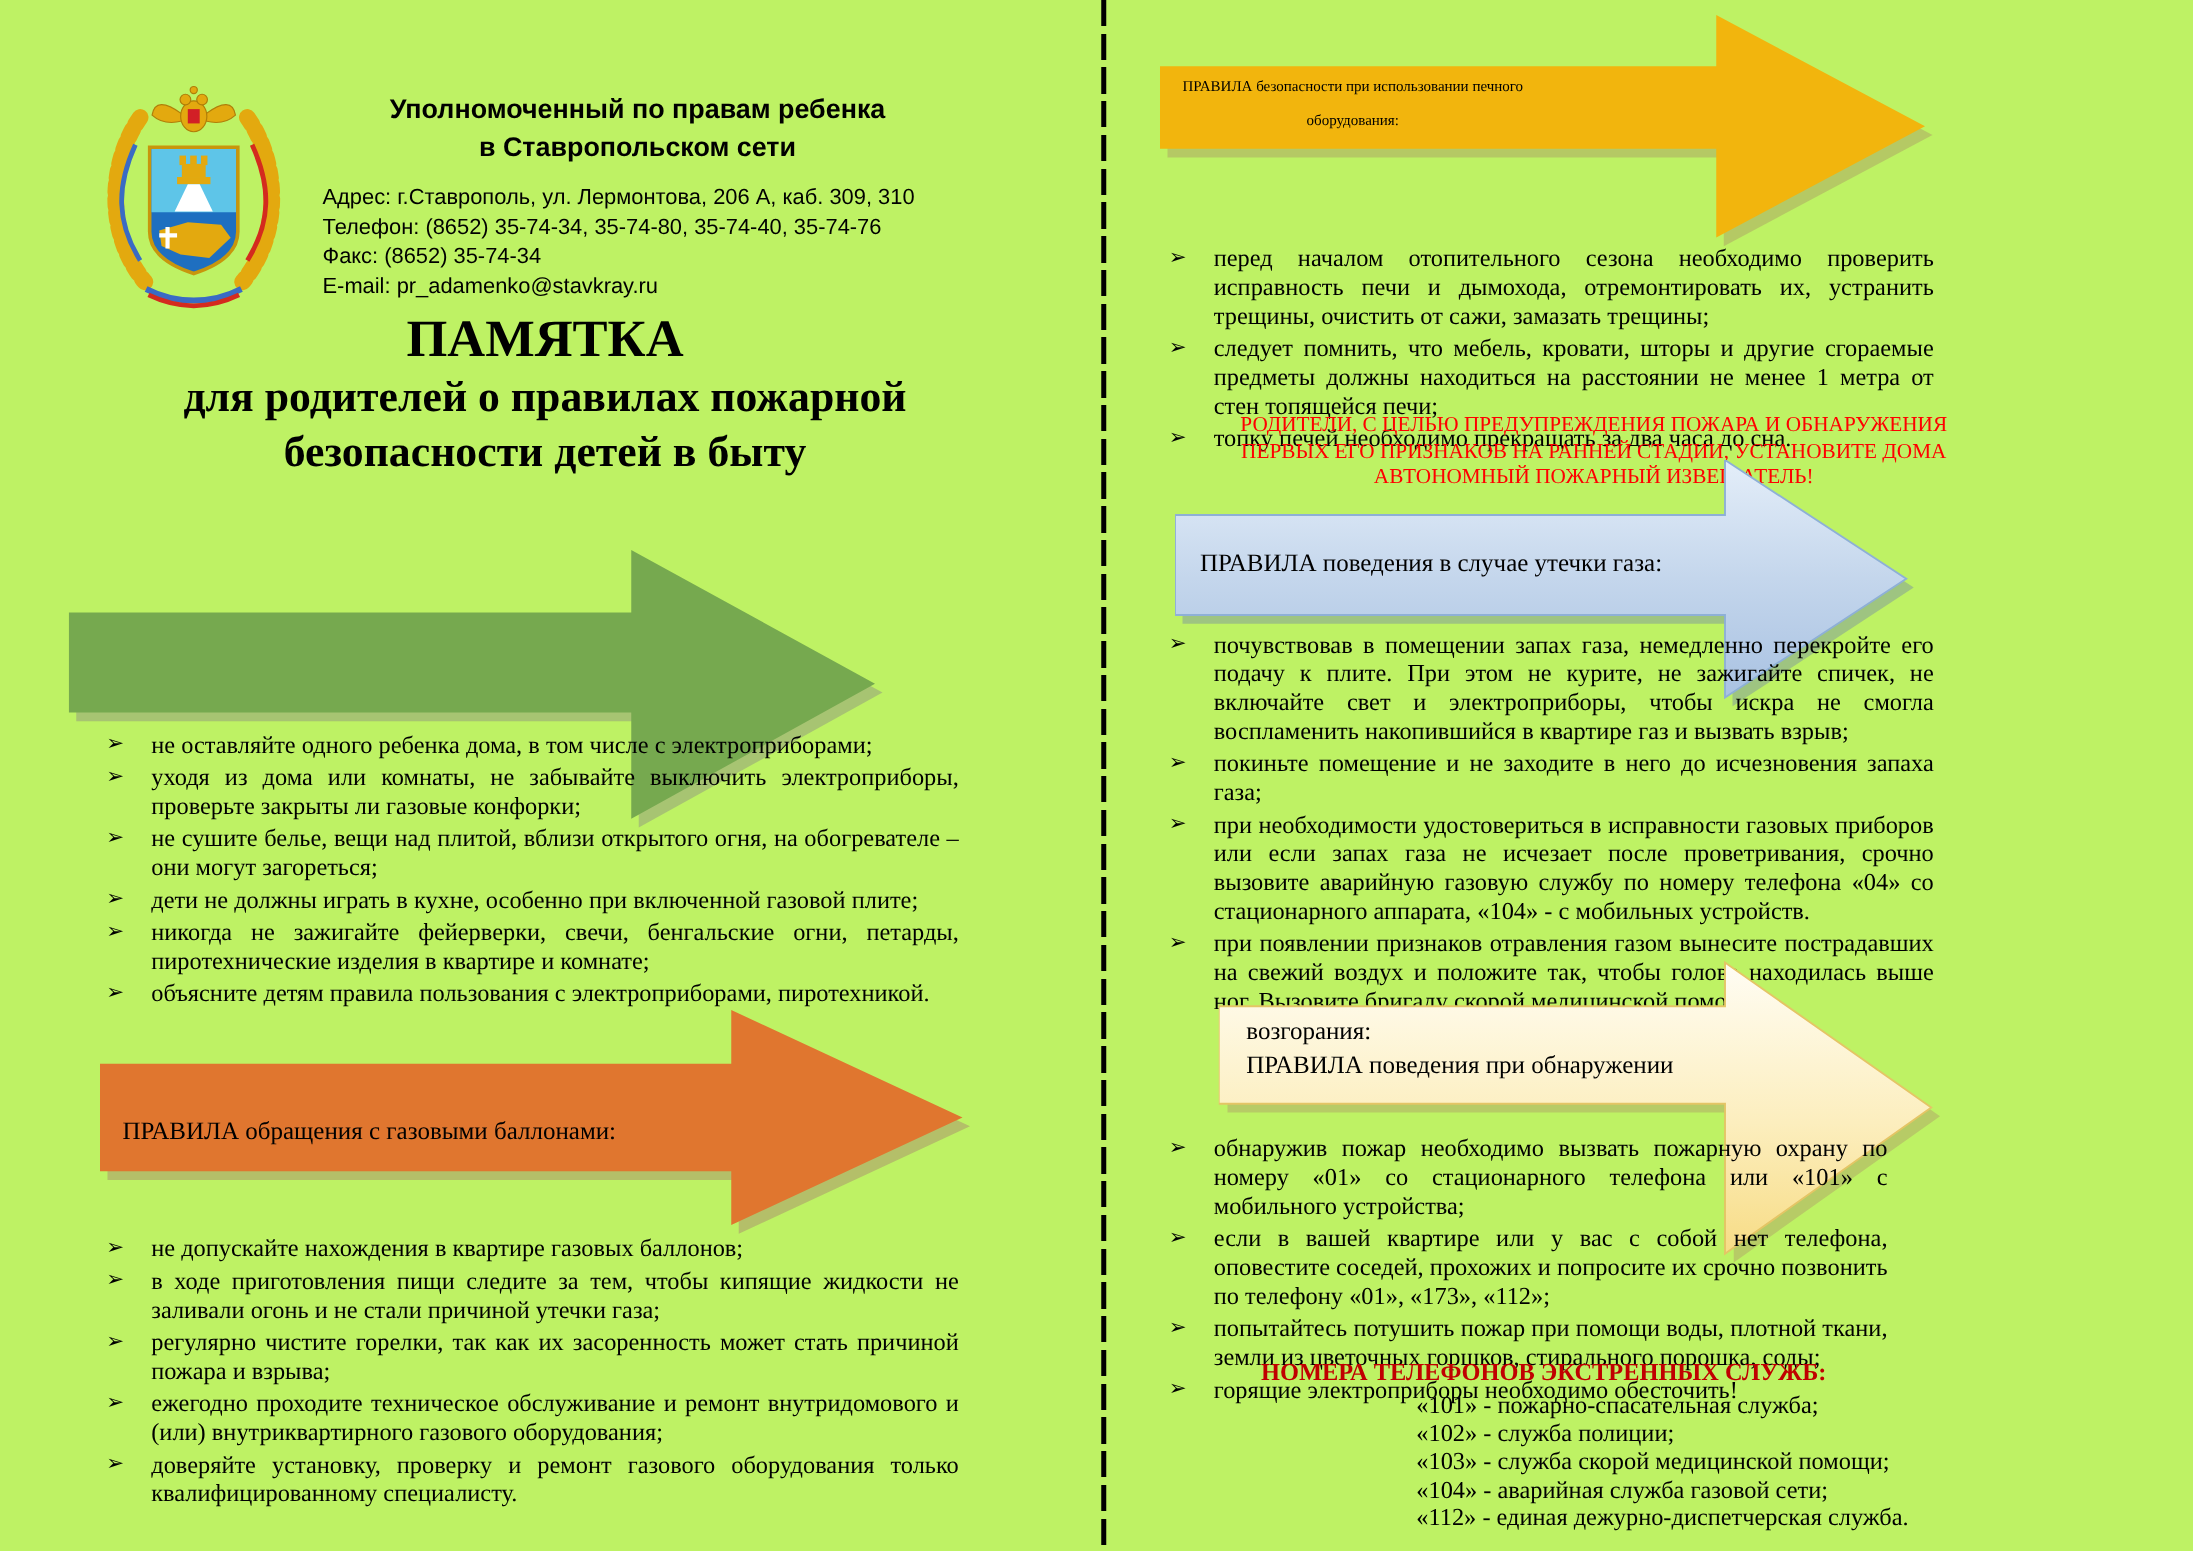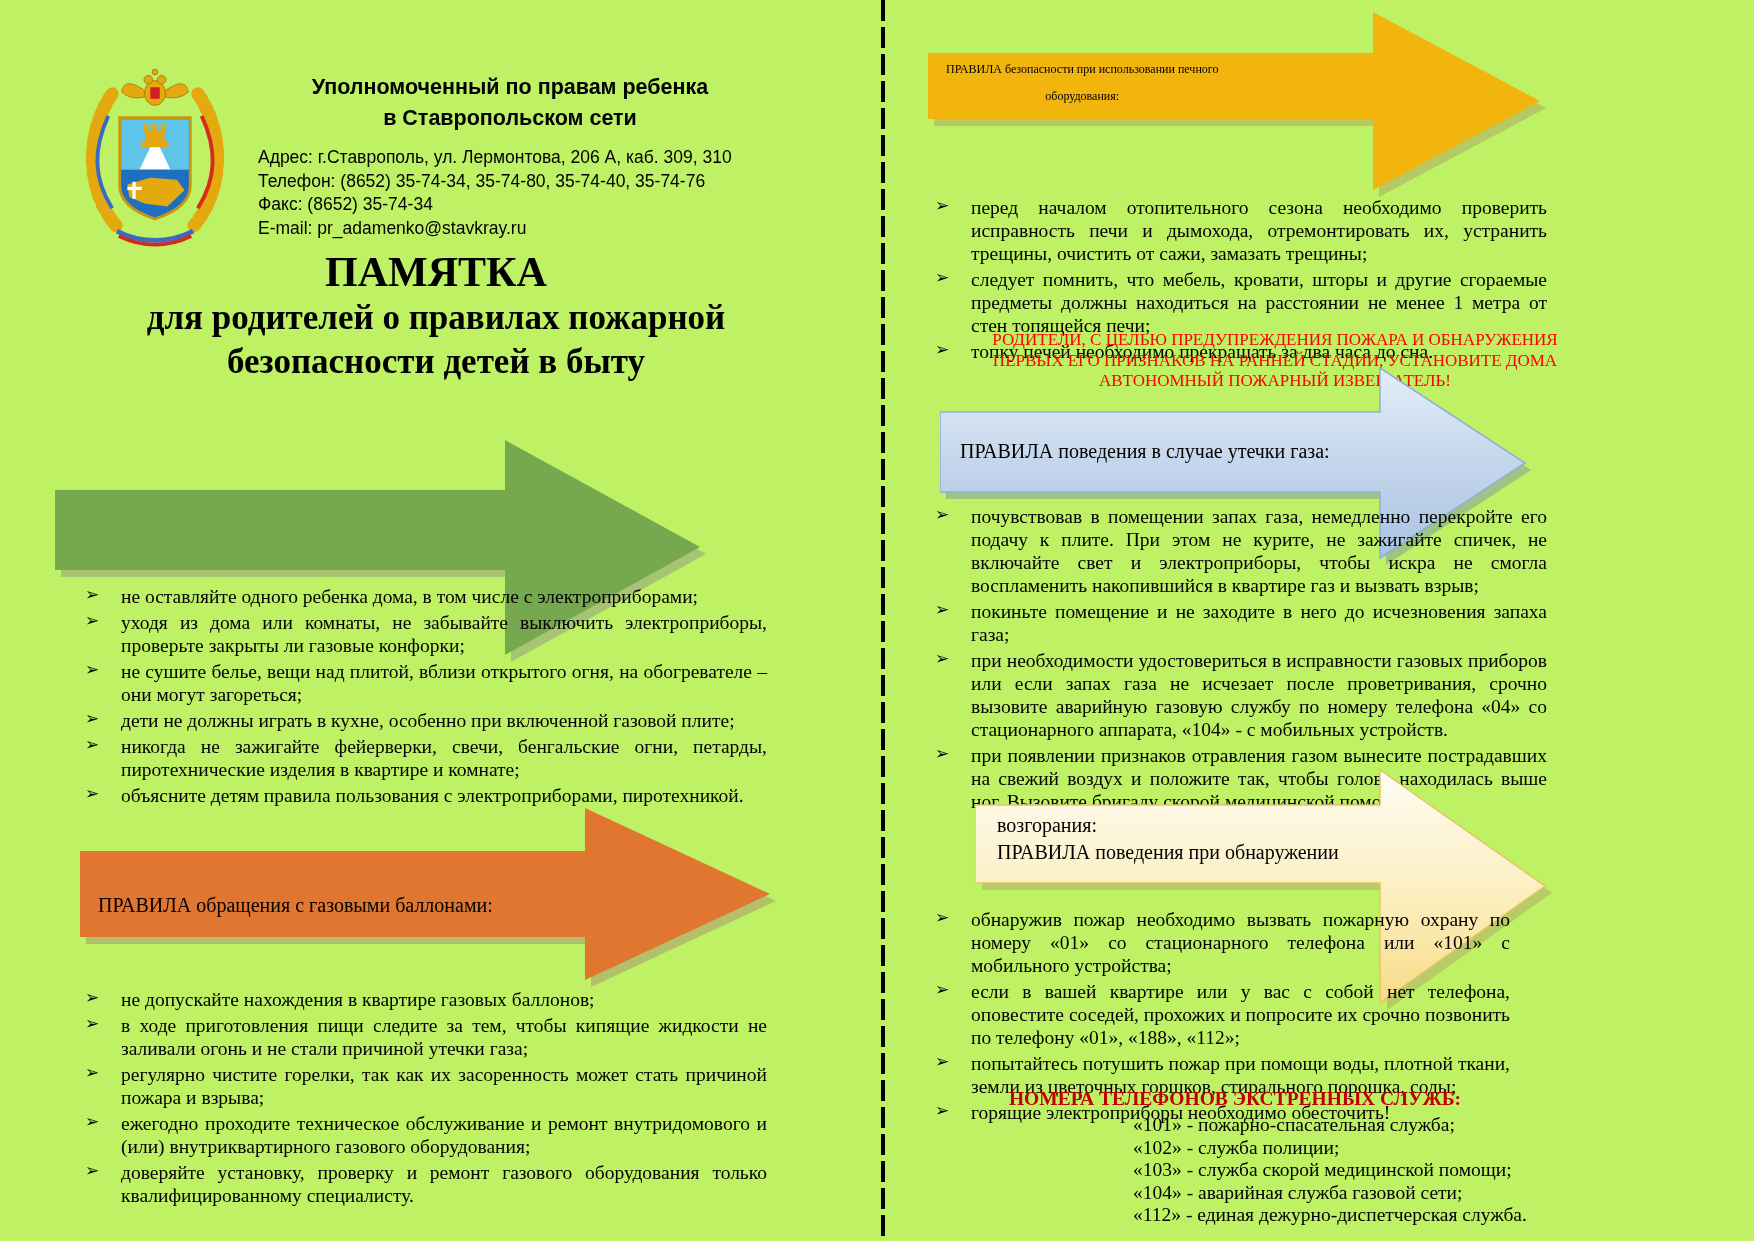--- a/index.html
+++ b/index.html
@@ -188,21 +188,21 @@
       <polygon points="0,42 405,42 405,7 570,123 405,240 405,120 0,120" fill="url(#palegrad)" stroke="#E4C565" stroke-width="1.5"></polygon>
     </svg>
     <div class="lbl" style="left:22px; top:49px;">
       <div>возгорания:</div>
       <div>ПРАВИЛА поведения при обнаружении</div>
     </div>
   </div>
 
   <ul class="blist" style="left:935px; top:908px; width:575px;">
     <li><span class="mk">➢</span><span>обнаружив пожар необходимо вызвать пожарную охрану по номеру «01» со стационарного телефона или «101» с мобильного устройства;</span></li>
-    <li><span class="mk">➢</span><span>если в вашей квартире или у вас с собой нет телефона, оповестите соседей, прохожих и попросите их срочно позвонить по телефону «01», «188», «112»;</span></li>
+    <li><span class="mk">➢</span><span>если в вашей квартире или у вас с собой нет телефона, оповестите соседей, прохожих и попросите их срочно позвонить по телефону «01», «173», «112»;</span></li>
     <li><span class="mk">➢</span><span>попытайтесь потушить пожар при помощи воды, плотной ткани, земли из цветочных горшков, стирального порошка, соды;</span></li>
     <li><span class="mk">➢</span><span>горящие электроприборы необходимо обесточить!</span></li>
   </ul>
 
   <div class="emg-head">НОМЕРА ТЕЛЕФОНОВ ЭКСТРЕННЫХ СЛУЖБ:</div>
   <ul class="emg-list">
     <li>«101» - пожарно-спасательная служба;</li>
     <li>«102» - служба полиции;</li>
     <li>«103» - служба скорой медицинской помощи;</li>
     <li>«104» - аварийная служба газовой сети;</li>

